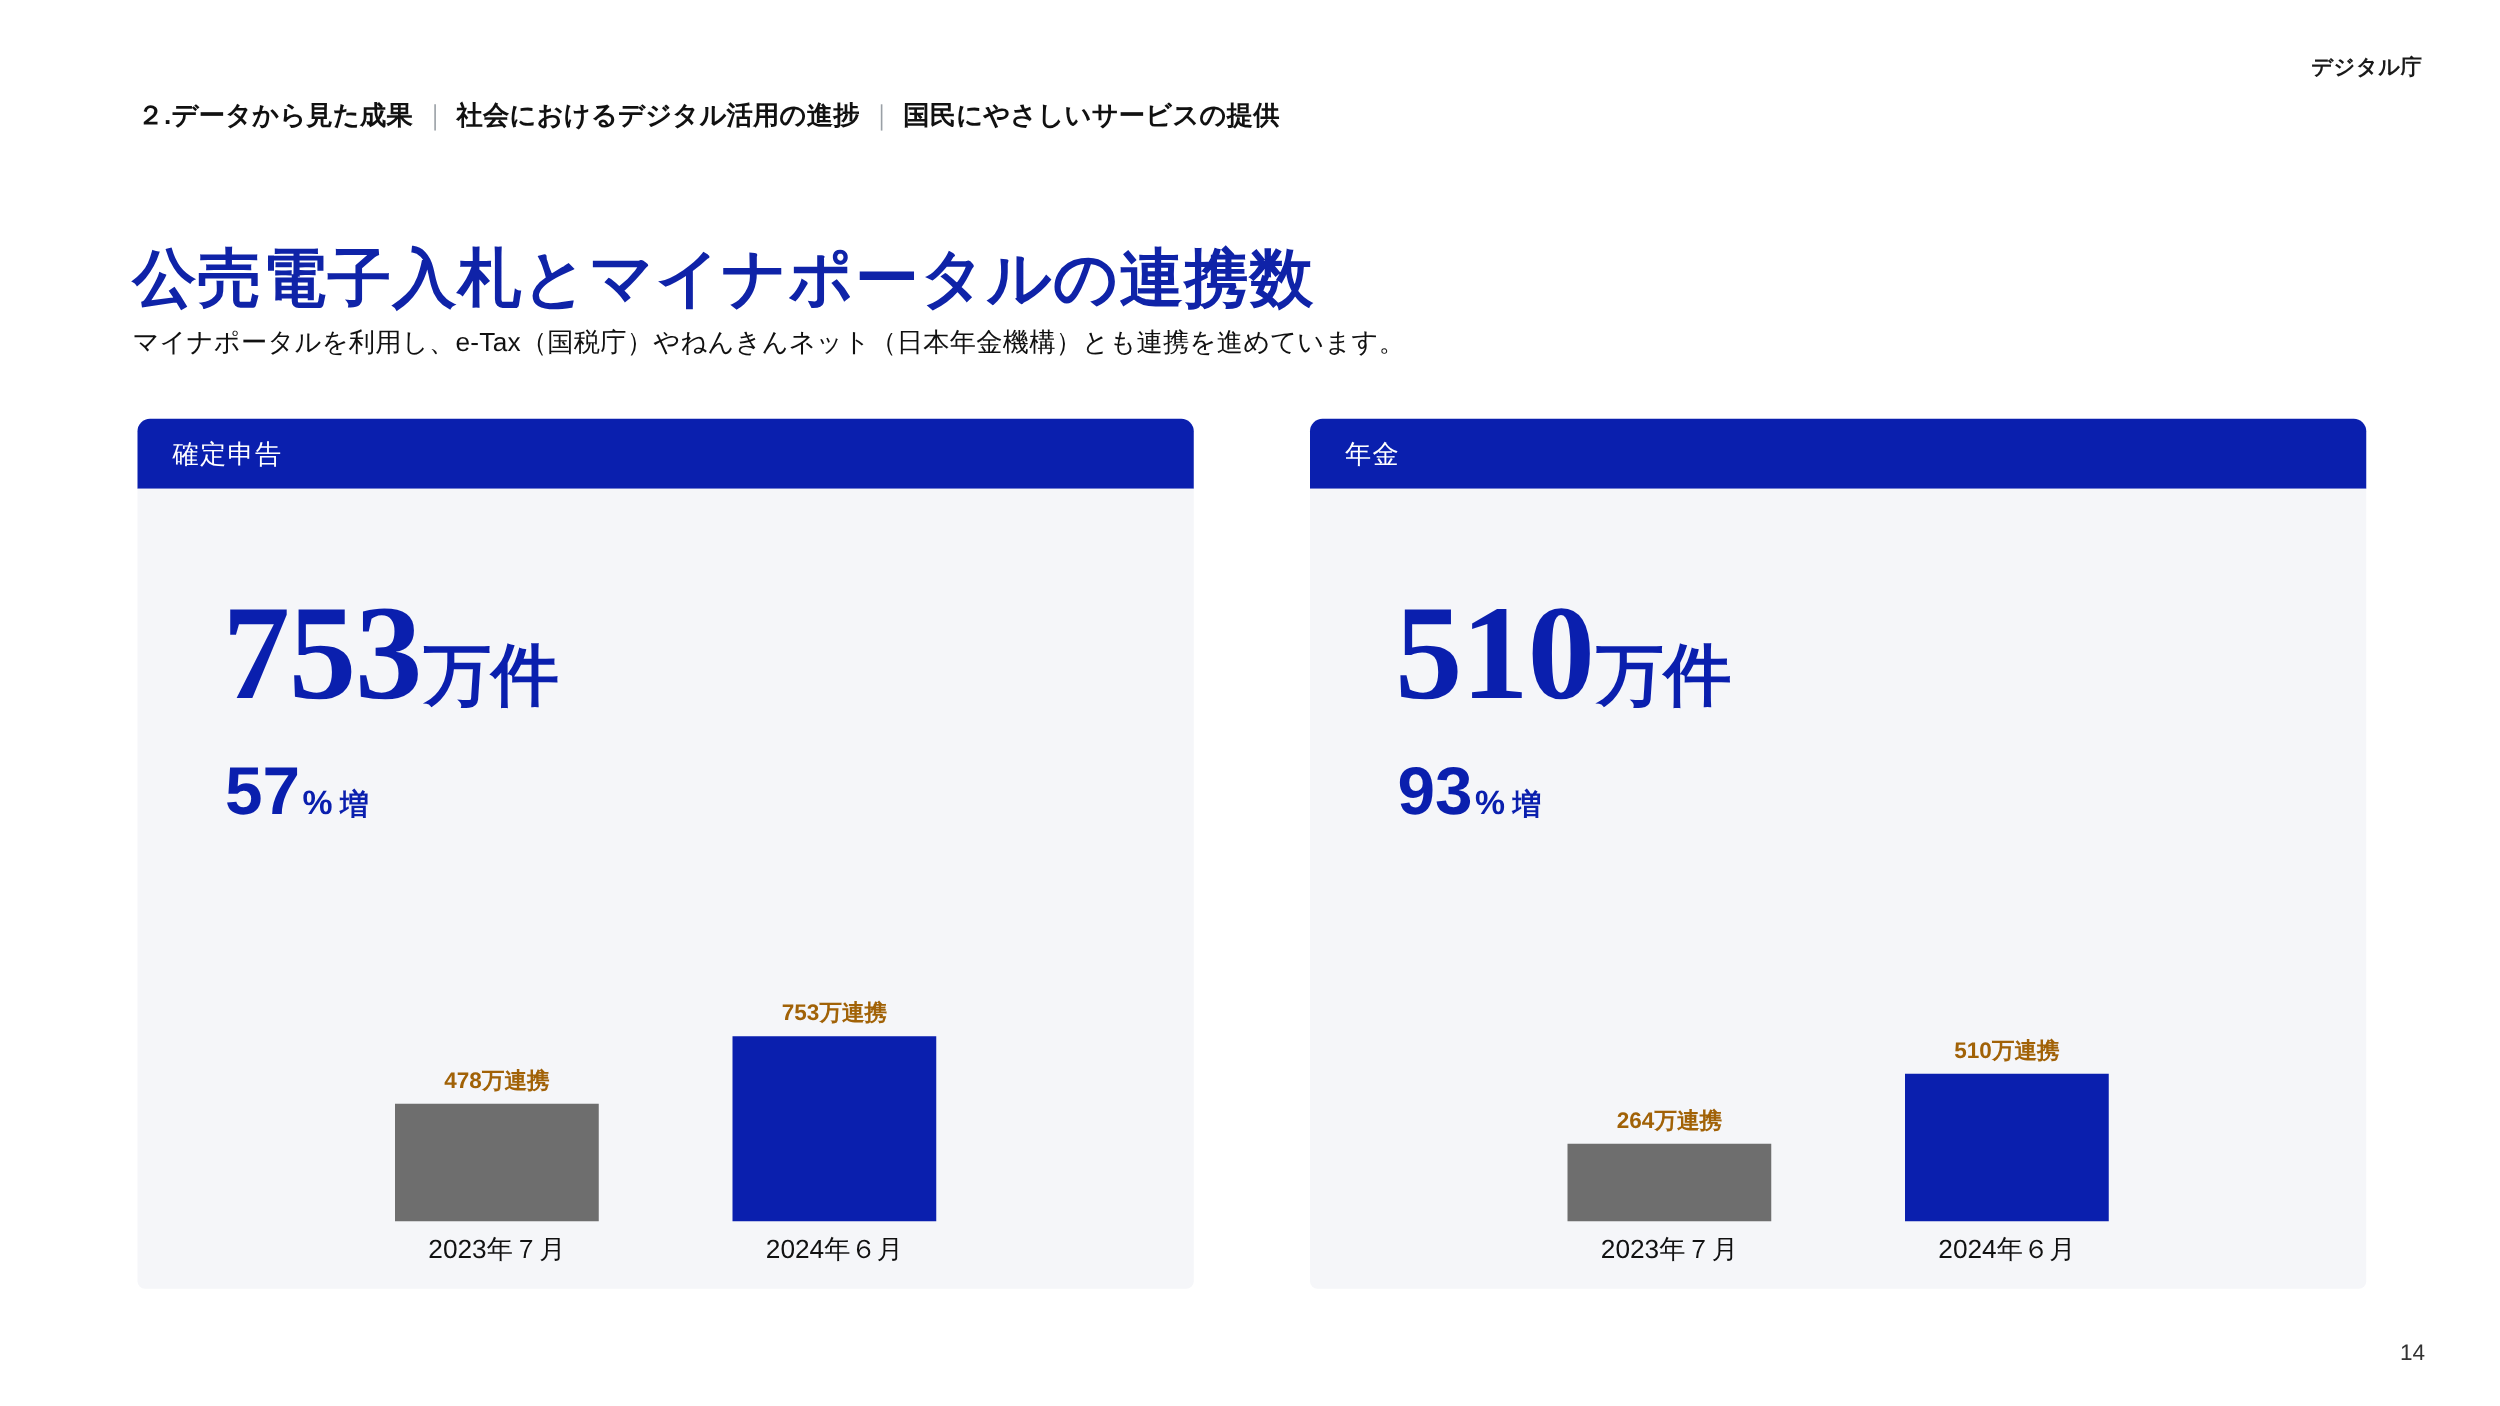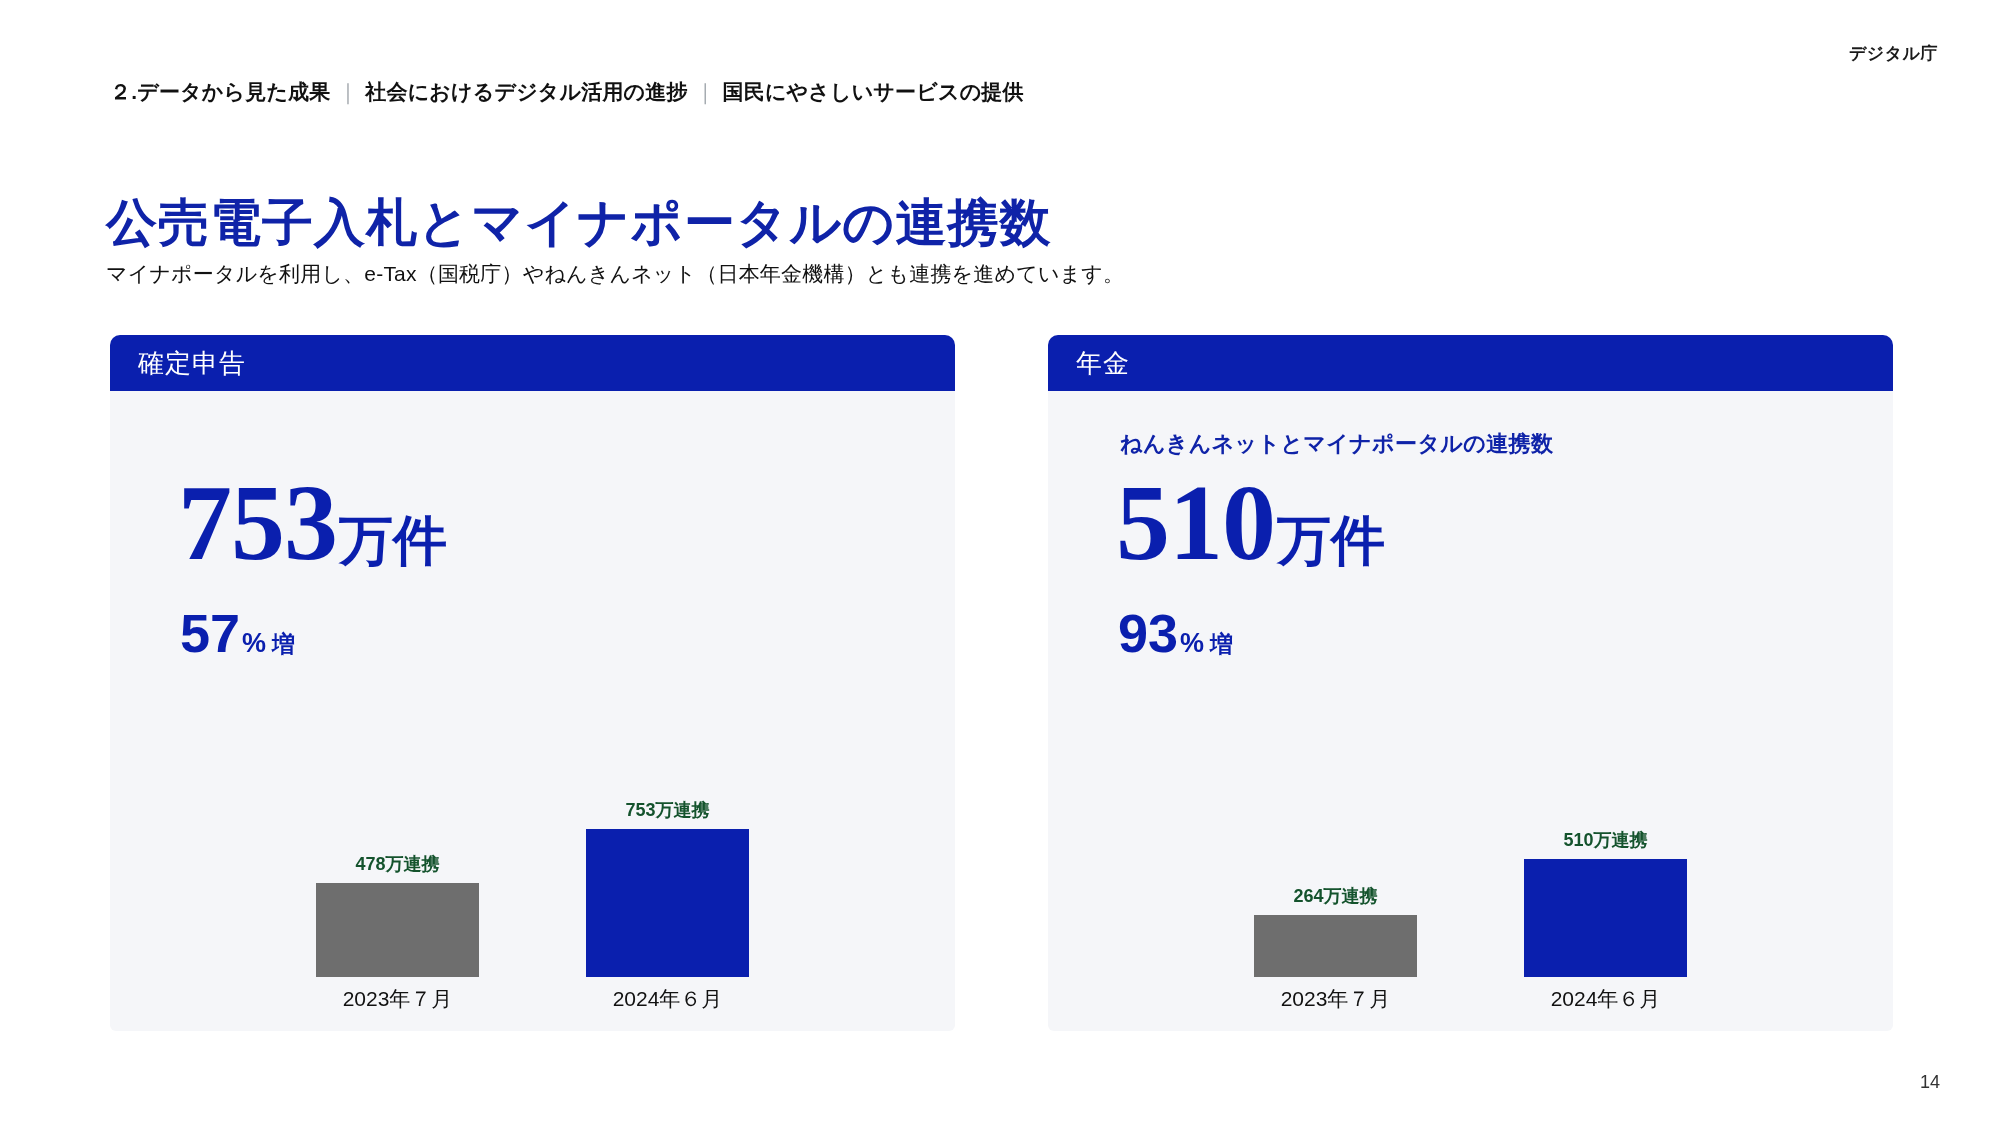--- a/index.html
+++ b/index.html
@@ -82,21 +82,21 @@
     background: #0a1fae;
     border-radius: 10px 10px 0 0;
     height: 56px;
     display: flex;
     align-items: center;
     padding-left: 28px;
     box-sizing: border-box;
   }
   .card-header-title {
     color: #ffffff;
-    font-size: 26px;
+    font-size: 21px;
     font-weight: 400;
     letter-spacing: 1px;
   }
 
   .card-body {
     background: #f5f6f9;
     border-radius: 0 0 6px 6px;
     height: 640px;
     position: relative;
     box-sizing: border-box;
@@ -178,21 +178,21 @@
     width: 270px;
     display: flex;
     flex-direction: column;
     align-items: center;
     justify-content: flex-end;
     height: 100%;
   }
   .bar-value {
     font-size: 18px;
     font-weight: 700;
-    color: #14532d;
+    color: #a16207;
     margin-bottom: 7px;
     white-space: nowrap;
   }
   .bar-rect {
     width: 163px;
   }
   .bar-rect.prev { background: #6e6e6e; }
   .bar-rect.curr { background: #0a1fae; }
 
   .axis {
@@ -266,21 +266,20 @@
       </div>
     </div>
   </div>
 </section>
 
 <section class="card right">
   <div class="card-header">
     <span class="card-header-title">年金</span>
   </div>
   <div class="card-body">
-    <div class="stat-label">ねんきんネットとマイナポータルの連携数</div>
 
     <div class="big-number">
       <span class="value">510</span><span class="unit">万件</span>
     </div>
 
     <div class="pct-line">
       <span class="pct-value">93</span><span class="pct-sign">%</span><span class="pct-suffix">増</span>
     </div>
 
     <div class="chart">

